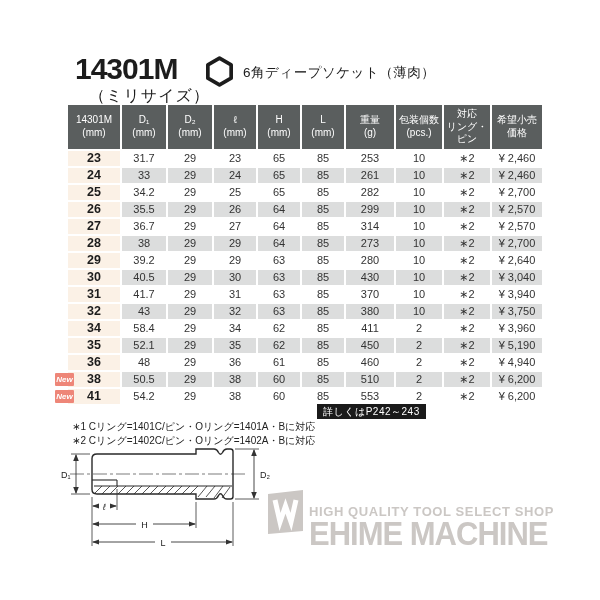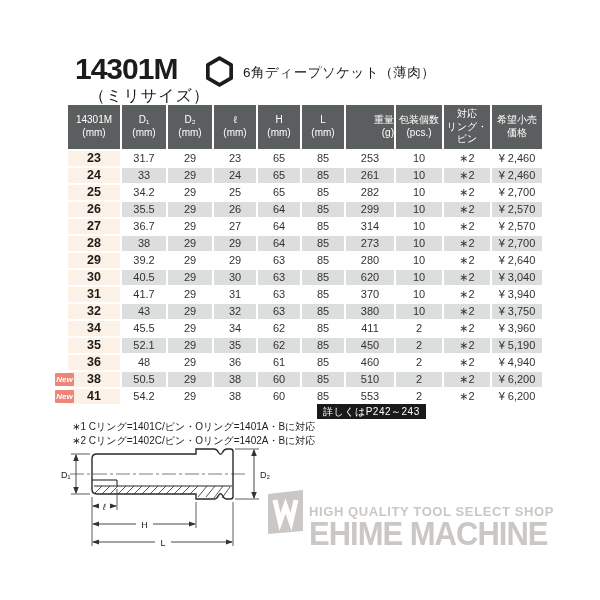--- a/index.html
+++ b/index.html
@@ -27,21 +27,21 @@
     background:#fff;white-space:nowrap;
   }
   .spec-table tr.alt td{background:var(--alt-row-bg,#dcdddd);}
   .spec-table td.size-cell{
     background:var(--size-col-bg,#fbf1e6) !important;
     font-weight:bold;font-size:12.5px;color:#1c1c1c;position:relative;
   }
   .spec-table th:nth-child(1){width:52px;}
   .spec-table th:nth-child(2),.spec-table th:nth-child(3){width:44px;}
   .spec-table th:nth-child(4),.spec-table th:nth-child(5),.spec-table th:nth-child(6){width:42px;}
-  .spec-table th:nth-child(7){width:48px;text-align:right;}
+  .spec-table th:nth-child(7){width:48px;}
   .spec-table th:nth-child(8),.spec-table th:nth-child(9){width:46px;}
   .spec-table th:nth-child(10){width:50px;}
   .new-badge{
     position:absolute;left:-13px;top:1px;width:19px;height:13px;
     background:var(--new-badge-bg,#ee8678);color:#fff;font-size:8px;font-style:italic;
     font-weight:bold;line-height:13px;text-align:center;border-radius:1px;
   }
   
   .footnotes{position:absolute;left:72px;top:420px;font-size:10px;line-height:14px;color:#222;}
   .detail-badge{
@@ -179,21 +179,21 @@
           <td>∗2</td>
           <td>¥ 2,640</td>
         </tr>
         <tr class="alt">
           <td class="size-cell">30</td>
           <td>40.5</td>
           <td>29</td>
           <td>30</td>
           <td>63</td>
           <td>85</td>
-          <td>620</td>
+          <td>430</td>
           <td>10</td>
           <td>∗2</td>
           <td>¥ 3,040</td>
         </tr>
         <tr>
           <td class="size-cell">31</td>
           <td>41.7</td>
           <td>29</td>
           <td>31</td>
           <td>63</td>
@@ -210,21 +210,21 @@
           <td>32</td>
           <td>63</td>
           <td>85</td>
           <td>380</td>
           <td>10</td>
           <td>∗2</td>
           <td>¥ 3,750</td>
         </tr>
         <tr>
           <td class="size-cell">34</td>
-          <td>45.5</td>
+          <td>58.4</td>
           <td>29</td>
           <td>34</td>
           <td>62</td>
           <td>85</td>
           <td>411</td>
           <td>2</td>
           <td>∗2</td>
           <td>¥ 3,960</td>
         </tr>
         <tr class="alt">

